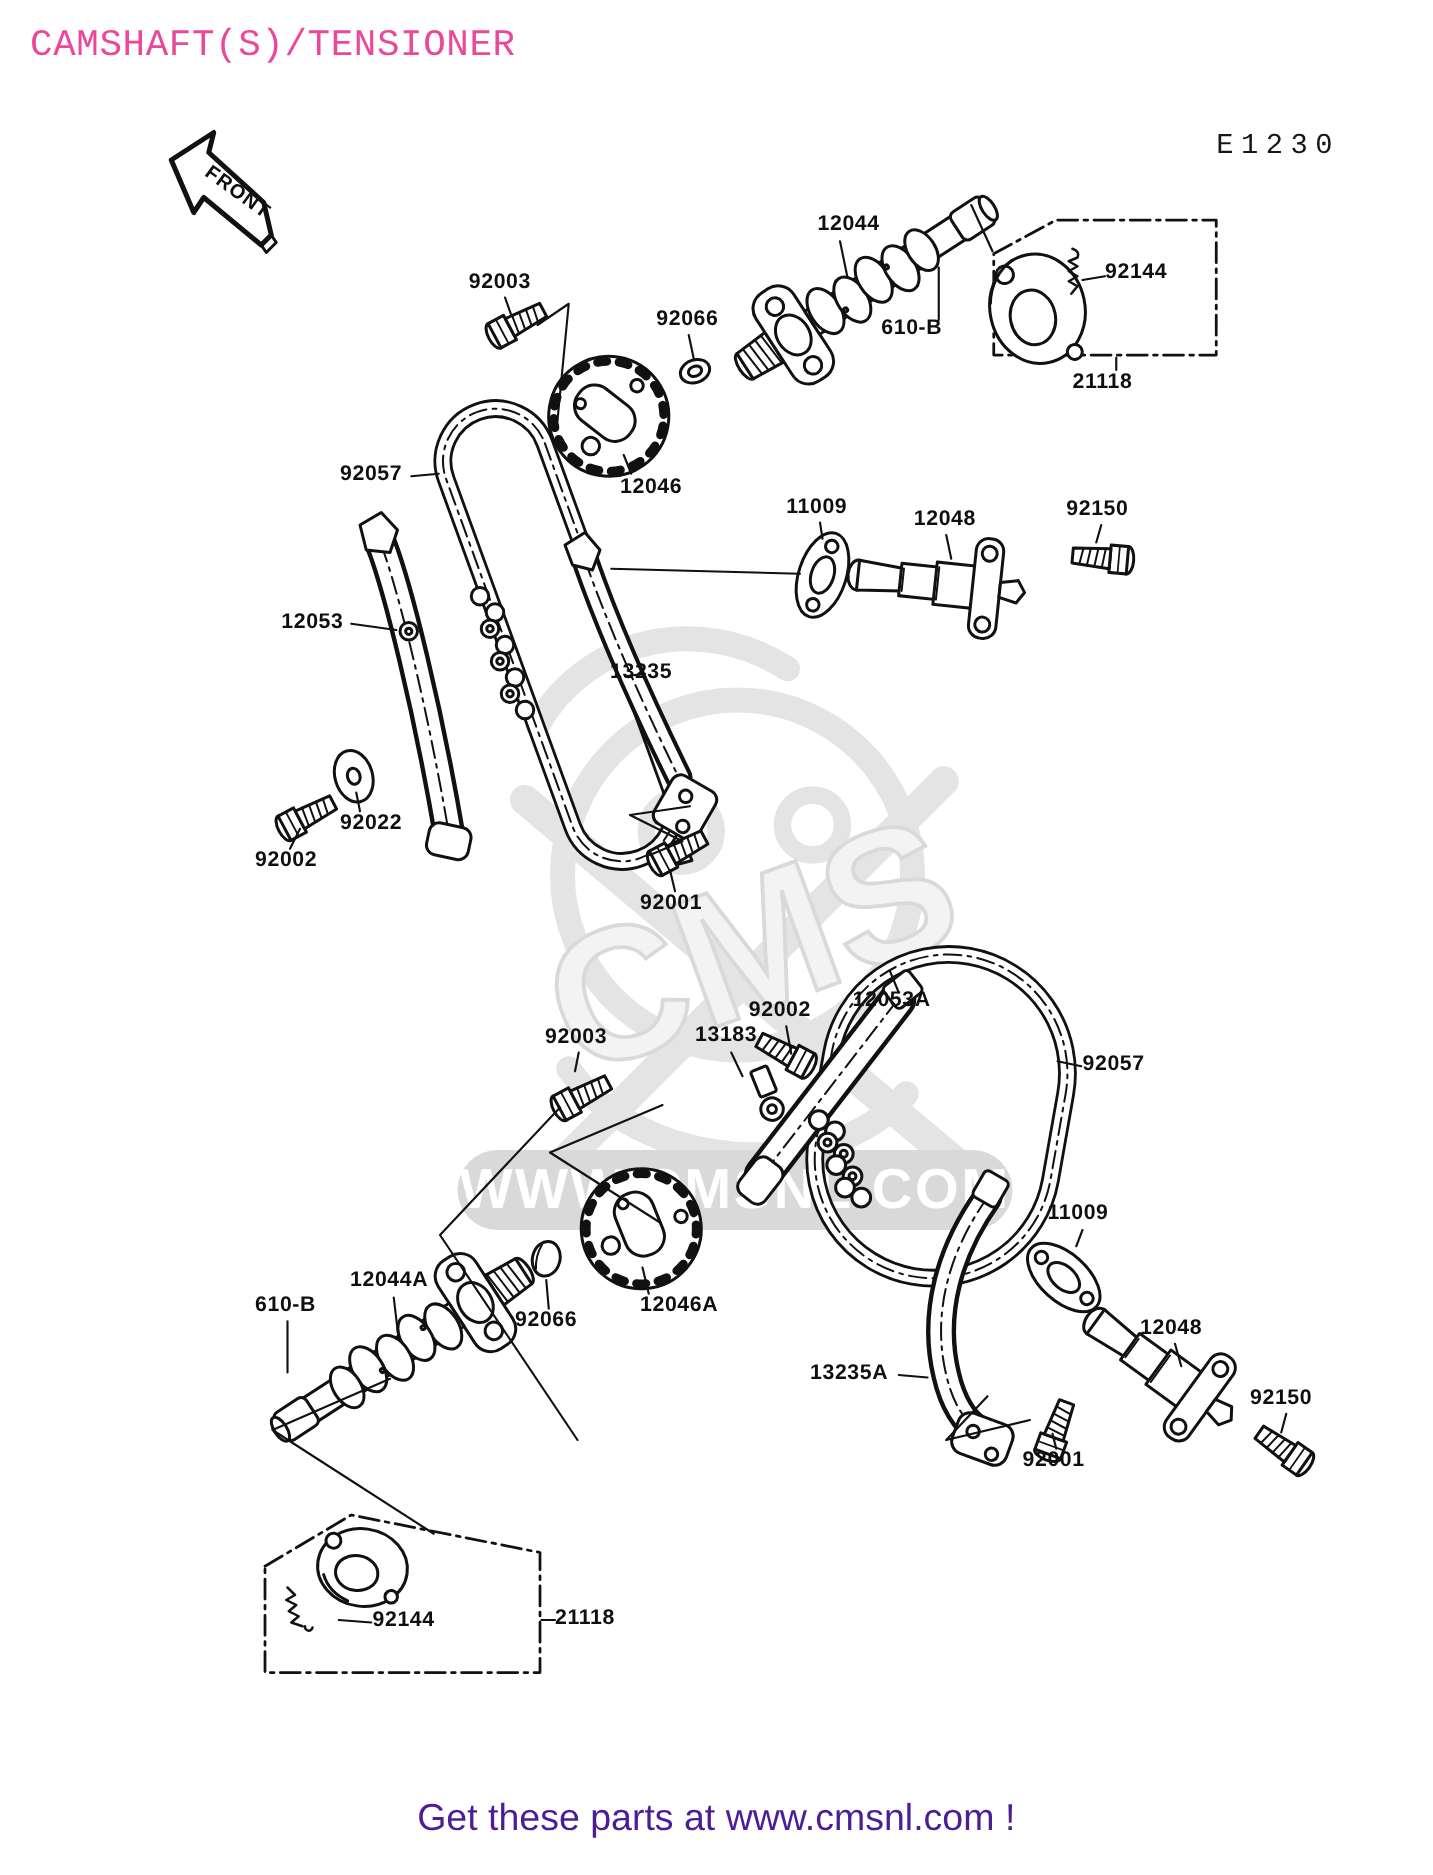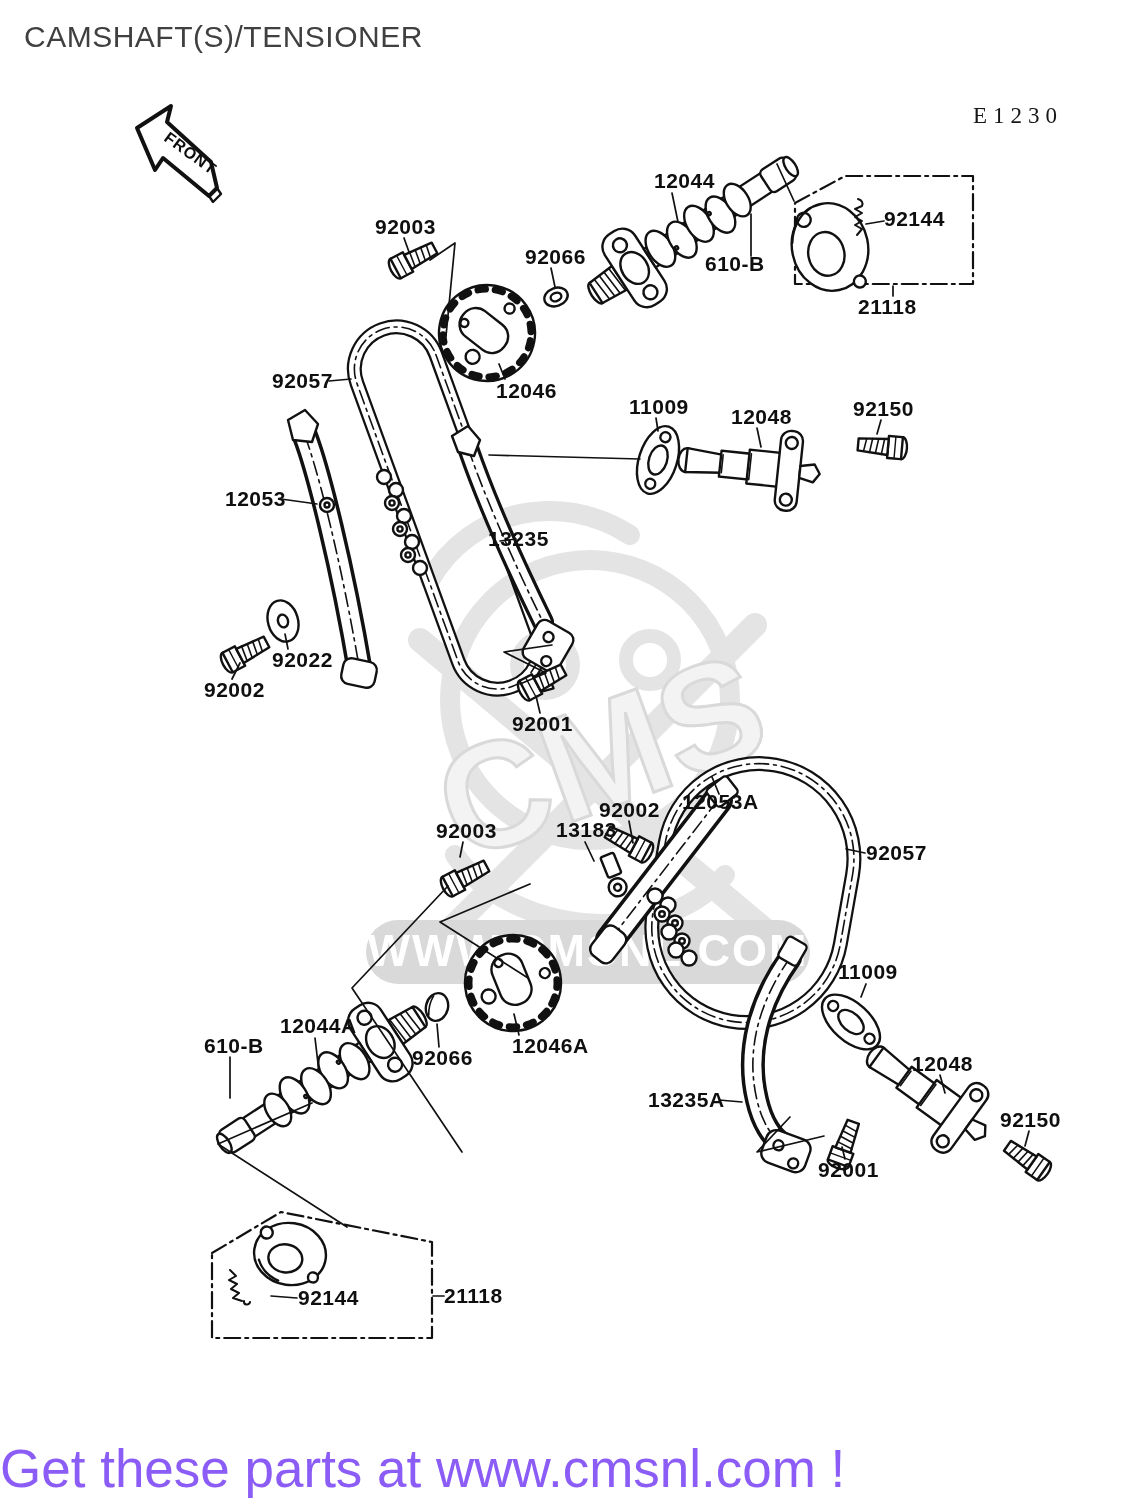--- a/index.html
+++ b/index.html
@@ -10,28 +10,28 @@
   #art{z-index:2;}
   .wf{fill:#ffffff;}
   .dd{stroke-dasharray:14 5 3 5;stroke-width:1.6;}
   .wln{stroke:#ffffff;}
   .front-text{font-family:"Liberation Sans",sans-serif;font-size:16px;font-weight:700;
               fill:#0d0d0d;stroke:none;letter-spacing:1px;}
   .wm-cms{font-family:"Liberation Sans",sans-serif;font-weight:700;font-size:150px;
           fill:#f3f3f3;stroke:#d9d9d9;stroke-width:3px;}
   .wm-site{font-family:"Liberation Sans",sans-serif;font-weight:700;font-size:45px;
            fill:#ffffff;stroke:none;letter-spacing:2px;}
-  #page-title{position:absolute;left:24px;top:20px;z-index:4;color:#404040;
-              font-size:30px;letter-spacing:0.5px;}
+  #page-title{position:absolute;left:24px;top:20px;z-index:4;color:#ec4899;
+              font-size:30px;letter-spacing:0.5px;font-family:Liberation Mono, monospace;}
   #diagram-code{position:absolute;left:973px;top:103px;z-index:4;color:#161616;
-                font-family:Liberation Serif, serif;font-size:23px;letter-spacing:6px;}
-  .plabel{position:absolute;z-index:5;color:#0f0f0f;font-size:21px;font-weight:700;
+                font-family:Liberation Mono, monospace;font-size:23px;letter-spacing:6px;}
+  .plabel{position:absolute;z-index:5;color:#0f0f0f;font-size:17px;font-weight:700;
           letter-spacing:0.5px;white-space:nowrap;}
-  #footer-banner{position:absolute;left:0;right:0;top:1438px;z-index:5;
-                 color:#8b5cf6;font-size:53px;letter-spacing:0px;}
+  #footer-banner{position:absolute;left:0;right:0;top:1438px;z-index:5;text-align:center;
+                 color:#4c1d95;font-size:30px;letter-spacing:0px;}
 </style>
 </head>
 <body>
 
 <div id="stage">
 
   <svg id="wm" width="1146" height="1500" viewBox="0 0 1146 1500">
     <g stroke="#e4e4e4" fill="none" stroke-width="20" stroke-linecap="round">
       <circle cx="590" cy="700" r="140"></circle>
       <path d="M430,580 C470,510 560,490 630,535"></path>

